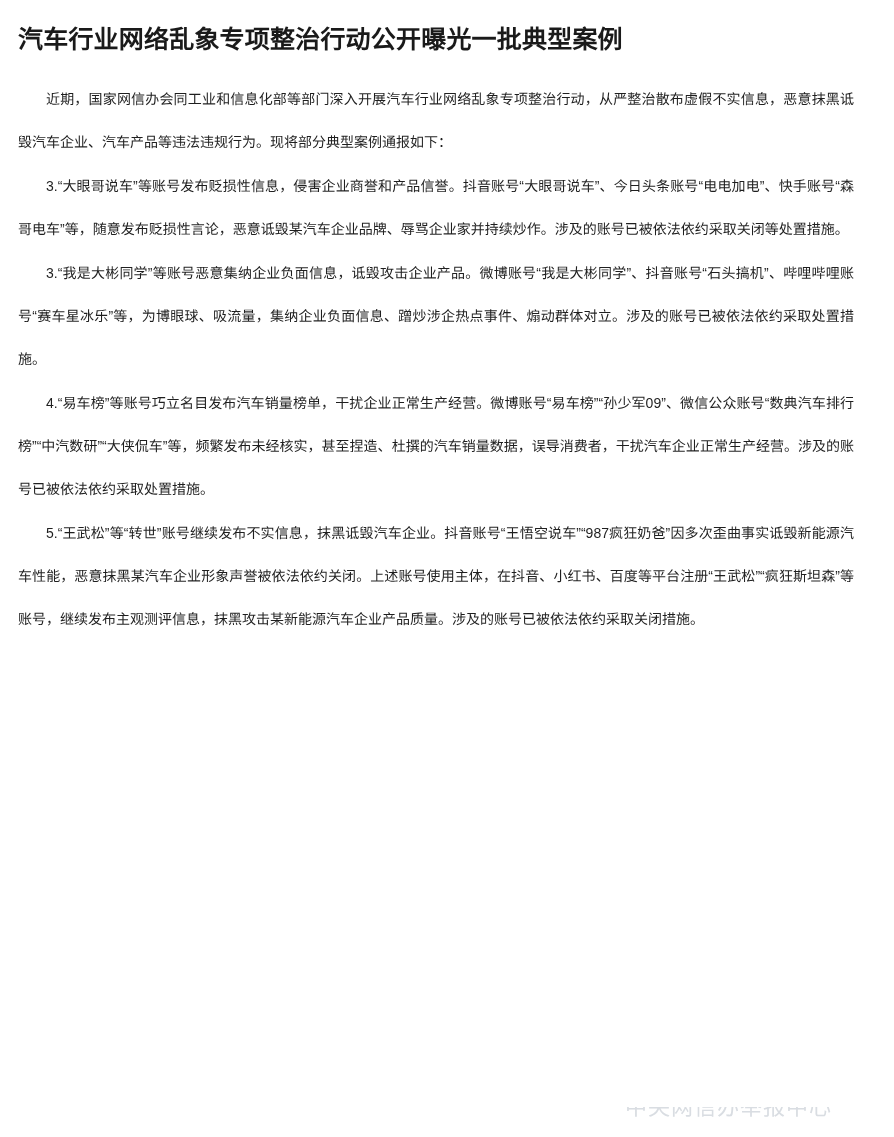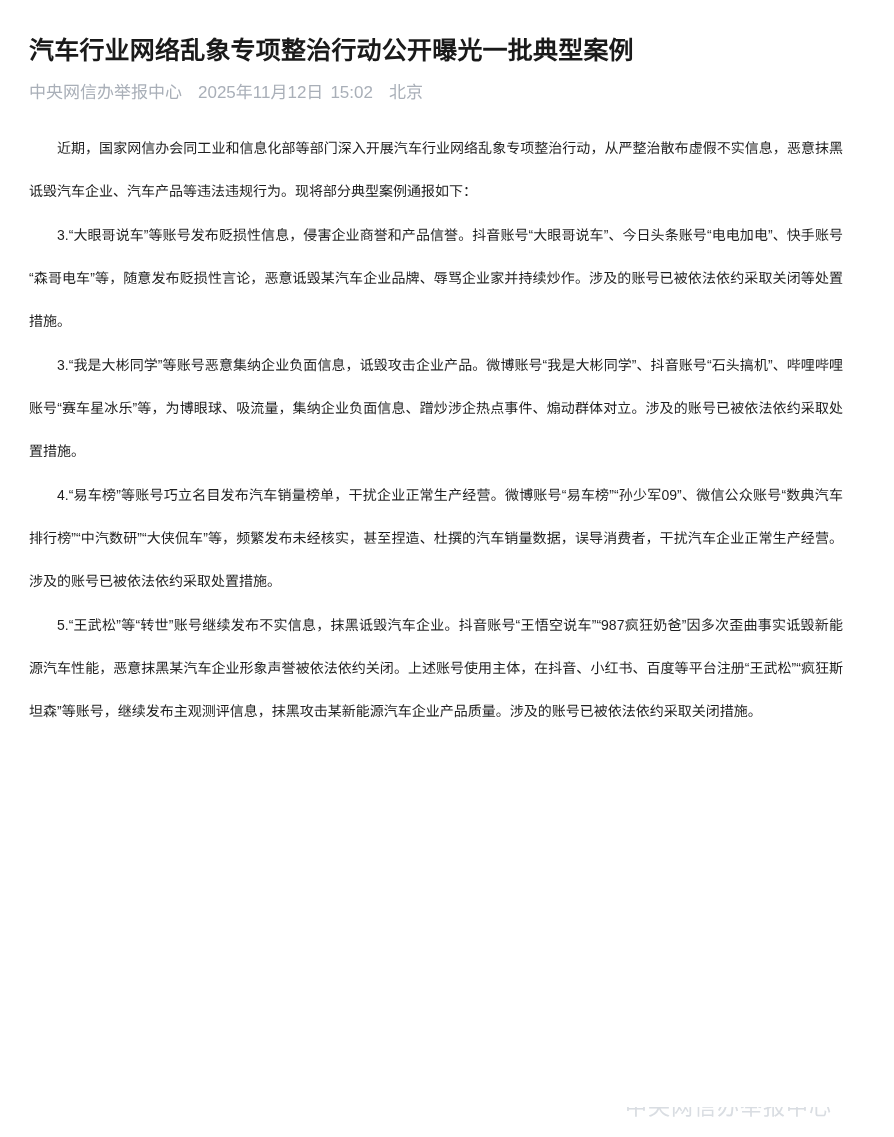--- a/index.html
+++ b/index.html
@@ -15,21 +15,21 @@
     position: relative;
     font-family: "Liberation Sans", "DejaVu Sans", sans-serif;
     -webkit-font-smoothing: antialiased;
   }
 
   .page {
     position: relative;
     width: 894px;
     height: 1137px;
     box-sizing: border-box;
-    padding: 16px;
+    padding: 5px;
     background: #ffffff;
   }
 
   
   .article-header {
     padding: 17px 35px 0 13px;
   }
 
   .article-title {
     margin: 0;
@@ -95,23 +95,20 @@
   }
 </style>
 </head>
 <body>
 
 <div class="page">
 
   <div class="article-header">
     <h1 class="article-title">汽车行业网络乱象专项整治行动公开曝光一批典型案例</h1>
 
-    <div class="article-meta">
-      <span class="meta-source">中央网信办举报中心</span><span class="meta-date">2025年11月12日</span><span class="meta-time">15:02</span><span class="meta-location">北京</span>
-    </div>
   </div>
 
   <div class="article-body">
     <p>近期，国家网信办会同工业和信息化部等部门深入开展汽车行业网络乱象专项整治行动，从严整治散布虚假不实信息，恶意抹黑诋毁汽车企业、汽车产品等违法违规行为。现将部分典型案例通报如下：</p>
     <p>3.“大眼哥说车”等账号发布贬损性信息，侵害企业商誉和产品信誉。抖音账号“大眼哥说车”、今日头条账号“电电加电”、快手账号“森哥电车”等，随意发布贬损性言论，恶意诋毁某汽车企业品牌、辱骂企业家并持续炒作。涉及的账号已被依法依约采取关闭等处置措施。</p>
     <p>3.“我是大彬同学”等账号恶意集纳企业负面信息，诋毁攻击企业产品。微博账号“我是大彬同学”、抖音账号“石头搞机”、哔哩哔哩账号“赛车星冰乐”等，为博眼球、吸流量，集纳企业负面信息、蹭炒涉企热点事件、煽动群体对立。涉及的账号已被依法依约采取处置措施。</p>
     <p>4.“易车榜”等账号巧立名目发布汽车销量榜单，干扰企业正常生产经营。微博账号“易车榜”“孙少军09”、微信公众账号“数典汽车排行榜”“中汽数研”“大侠侃车”等，频繁发布未经核实，甚至捏造、杜撰的汽车销量数据，误导消费者，干扰汽车企业正常生产经营。涉及的账号已被依法依约采取处置措施。</p>
     <p>5.“王武松”等“转世”账号继续发布不实信息，抹黑诋毁汽车企业。抖音账号“王悟空说车”“987疯狂奶爸”因多次歪曲事实诋毁新能源汽车性能，恶意抹黑某汽车企业形象声誉被依法依约关闭。上述账号使用主体，在抖音、小红书、百度等平台注册“王武松”“疯狂斯坦森”等账号，继续发布主观测评信息，抹黑攻击某新能源汽车企业产品质量。涉及的账号已被依法依约采取关闭措施。</p>
   </div>
 

